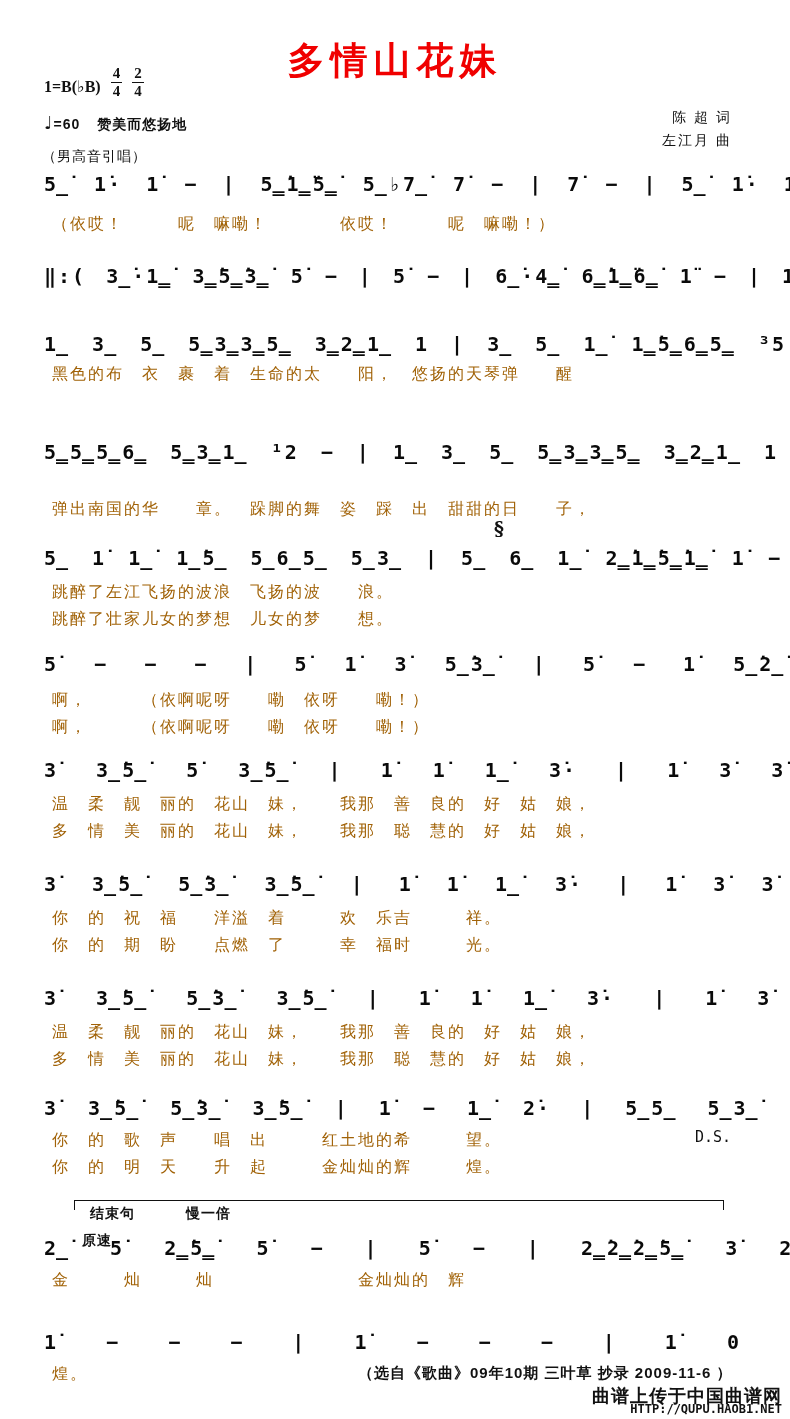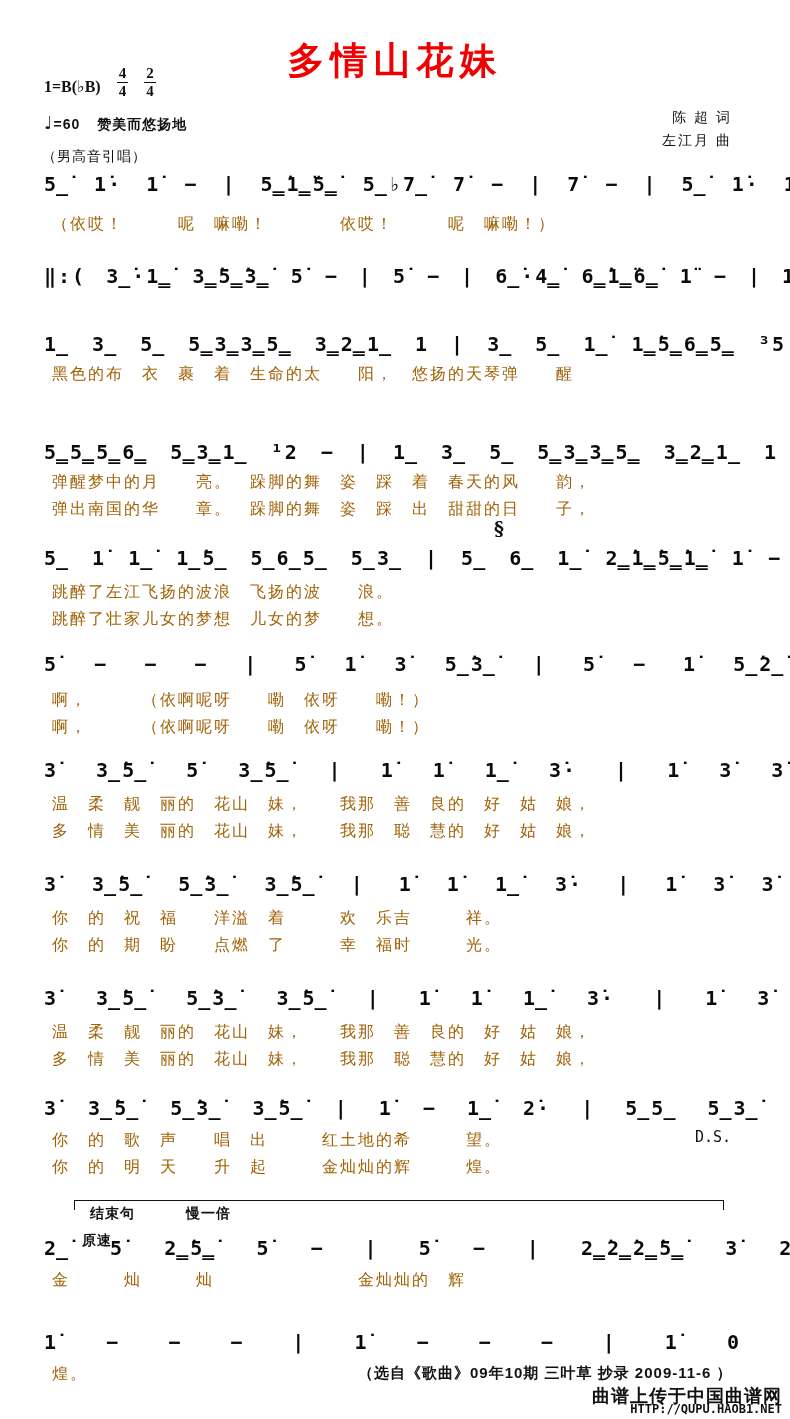--- a/index.html
+++ b/index.html
@@ -8,21 +8,21 @@
     font-family:"Liberation Sans","DejaVu Sans",sans-serif;color:#111;
     overflow:hidden;
   }
   .abs{position:absolute;}
   .title{
     width:100%;text-align:center;top:36px;left:0;
     font-size:37px;font-weight:bold;letter-spacing:6px;color:#f00000;
     font-family:"DejaVu Sans",sans-serif;
   }
   .subtitle{width:100%;text-align:center;top:98px;left:0;font-size:14px;letter-spacing:2px;}
-  .keyrow{left:44px;top:74px;font-size:16px;font-weight:bold;display:flex;align-items:center;gap:16px;
+  .keyrow{left:44px;top:74px;font-size:16px;font-weight:bold;display:flex;align-items:center;gap:10px;
     font-family:"Liberation Serif","DejaVu Serif",serif;}
   .timesig{display:inline-block;text-align:center;vertical-align:middle;line-height:1;margin-top:-8px;}
   .timesig .num{display:block;font-size:15px;font-weight:bold;border-bottom:1.6px solid #111;padding:0 2px 1px 2px;}
   .timesig .den{display:block;font-size:15px;font-weight:bold;padding-top:1px;}
   .temporow{left:44px;top:112px;font-size:14px;font-weight:bold;letter-spacing:1px;}
   .temponote{font-size:18px;font-family:"DejaVu Sans",sans-serif;}
   .introrow{left:42px;top:148px;font-size:14px;letter-spacing:1px;}
   .credits{right:58px;top:106px;text-align:right;font-size:14px;line-height:23px;letter-spacing:2px;}
   .notes{
     left:44px;width:700px;
@@ -76,21 +76,20 @@
 
   <div class="abs notes" style="top:172px;word-spacing:10px;">5̲̇ 1̇· 1̇ − | 5̳̇1̳̈5̳̇ 5̲♭7̲̇ 7̇ − | 7̇ − | 5̲̇ 1̇· 1̇ − | 5̳̇1̳̈5̳̇ 4̲6̲̇ 6̇ − | 6̇ − |</div>
   <div class="abs lyr" style="top:214px;">（依哎！　　　呢　嘛嘞！　　　　依哎！　　　呢　嘛嘞！）</div>
 
   <div class="abs notes" style="top:264px;word-spacing:6px;">‖:( 3̲̇·1̳̇ 3̳̇5̳̇3̳̇ 5̇ − | 5̇ − | 6̲̇·4̳̇ 6̳̇1̳̈6̳̇ 1̈ − | 1̈ − | 1̳̈5̳̇5̳̇1̳̈ 5̳̇3̳̇3̳̇5̳̇ 3̳̇1̳̈1̳̈3̳̇ 1̳̇5̳̇5̳̇3̳̇ ) |</div>
 
   <div class="abs notes" style="top:332px;word-spacing:8px;">1̲ 3̲ 5̲ 5̳3̳3̳5̳ 3̳2̳1̲ 1 | 3̲ 5̲ 1̲̇ 1̳̇5̳6̳5̳ ³5 − | 5̲ 5̲ 1̲̇ 1̲̇·5̳ 5̳3̳1̲ 3 |</div>
   <div class="abs lyr" style="top:364px;">黑色的布　衣　裹　着　生命的太　　阳，　悠扬的天琴弹　　醒</div>
 
   <div class="abs notes" style="top:440px;word-spacing:8px;">5̳5̳5̳6̳ 5̳3̳1̲ ¹2 − | 1̲ 3̲ 5̲ 5̳3̳3̳5̳ 3̳2̳1̲ 1 | 4̲ 6̲ 1̲̇ 1̳̇5̳6̳5̳ ⁵6 − |</div>
-  <div class="abs lyr" style="top:472px;">弹醒梦中的月　　亮。　跺脚的舞　姿　踩　着　春天的风　　韵，</div>
   <div class="abs lyr" style="top:499px;">弹出南国的华　　章。　跺脚的舞　姿　踩　出　甜甜的日　　子，</div>
 
   <div class="abs segno">§</div>
 
   <div class="abs notes" style="top:546px;word-spacing:8px;">5̲ 1̇ 1̲̇ 1̲̇5̲ 5̲6̲5̲ 5̲3̲ | 5̲ 6̲ 1̲̇ 2̳̇1̳̇5̳̇1̳̇ 1̇ − | ( 1̇ 3̲̇5̲̇ 0̲1̲̇ 3̲̇1̲̇ ) |</div>
   <div class="abs lyr" style="top:582px;">跳醉了左江飞扬的波浪　飞扬的波　　浪。</div>
   <div class="abs lyr" style="top:609px;">跳醉了壮家儿女的梦想　儿女的梦　　想。</div>
 
   <div class="abs notes" style="top:652px;word-spacing:22px;">5̇ − − − | 5̇ 1̇ 3̇ 5̲̇3̲̇ | 5̇ − 1̇ 5̲̇2̲̇ | 3̇ − − − | 3̇ − − − |</div>
   <div class="abs lyr" style="top:690px;">啊，　　　（依啊呢呀　　嘞　依呀　　嘞！）</div>

